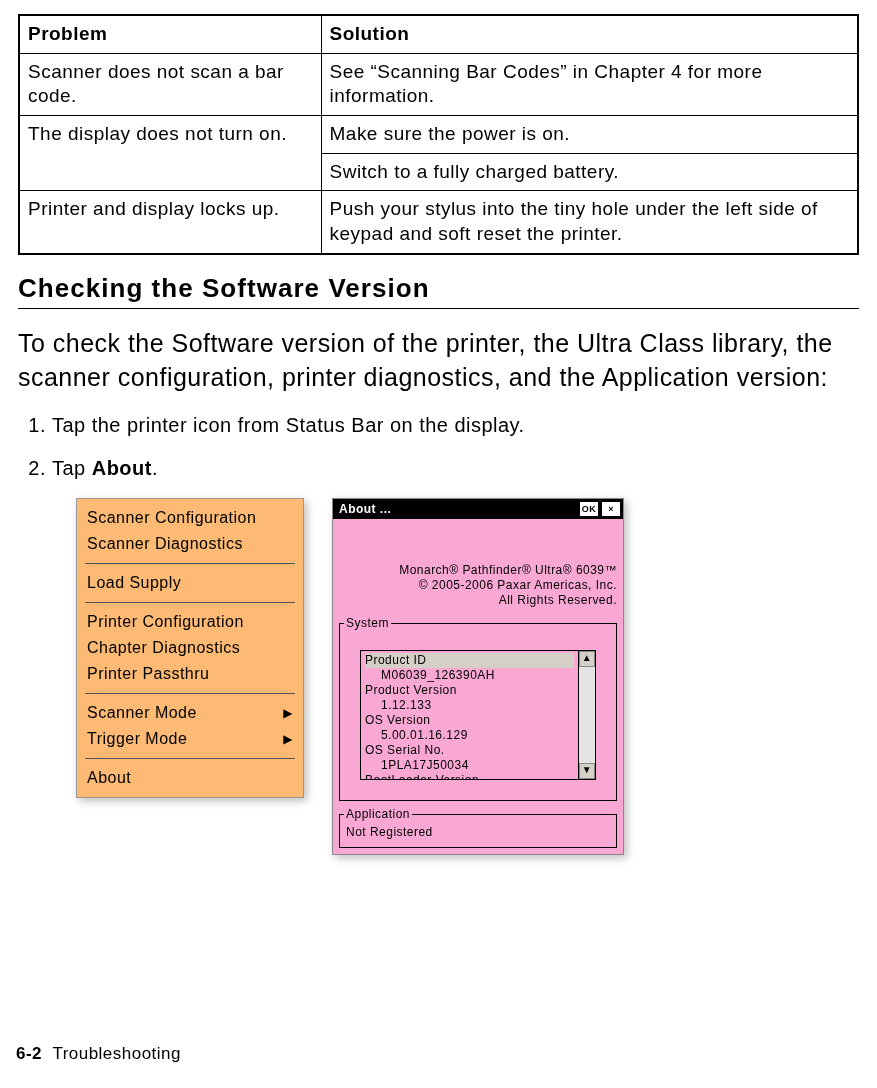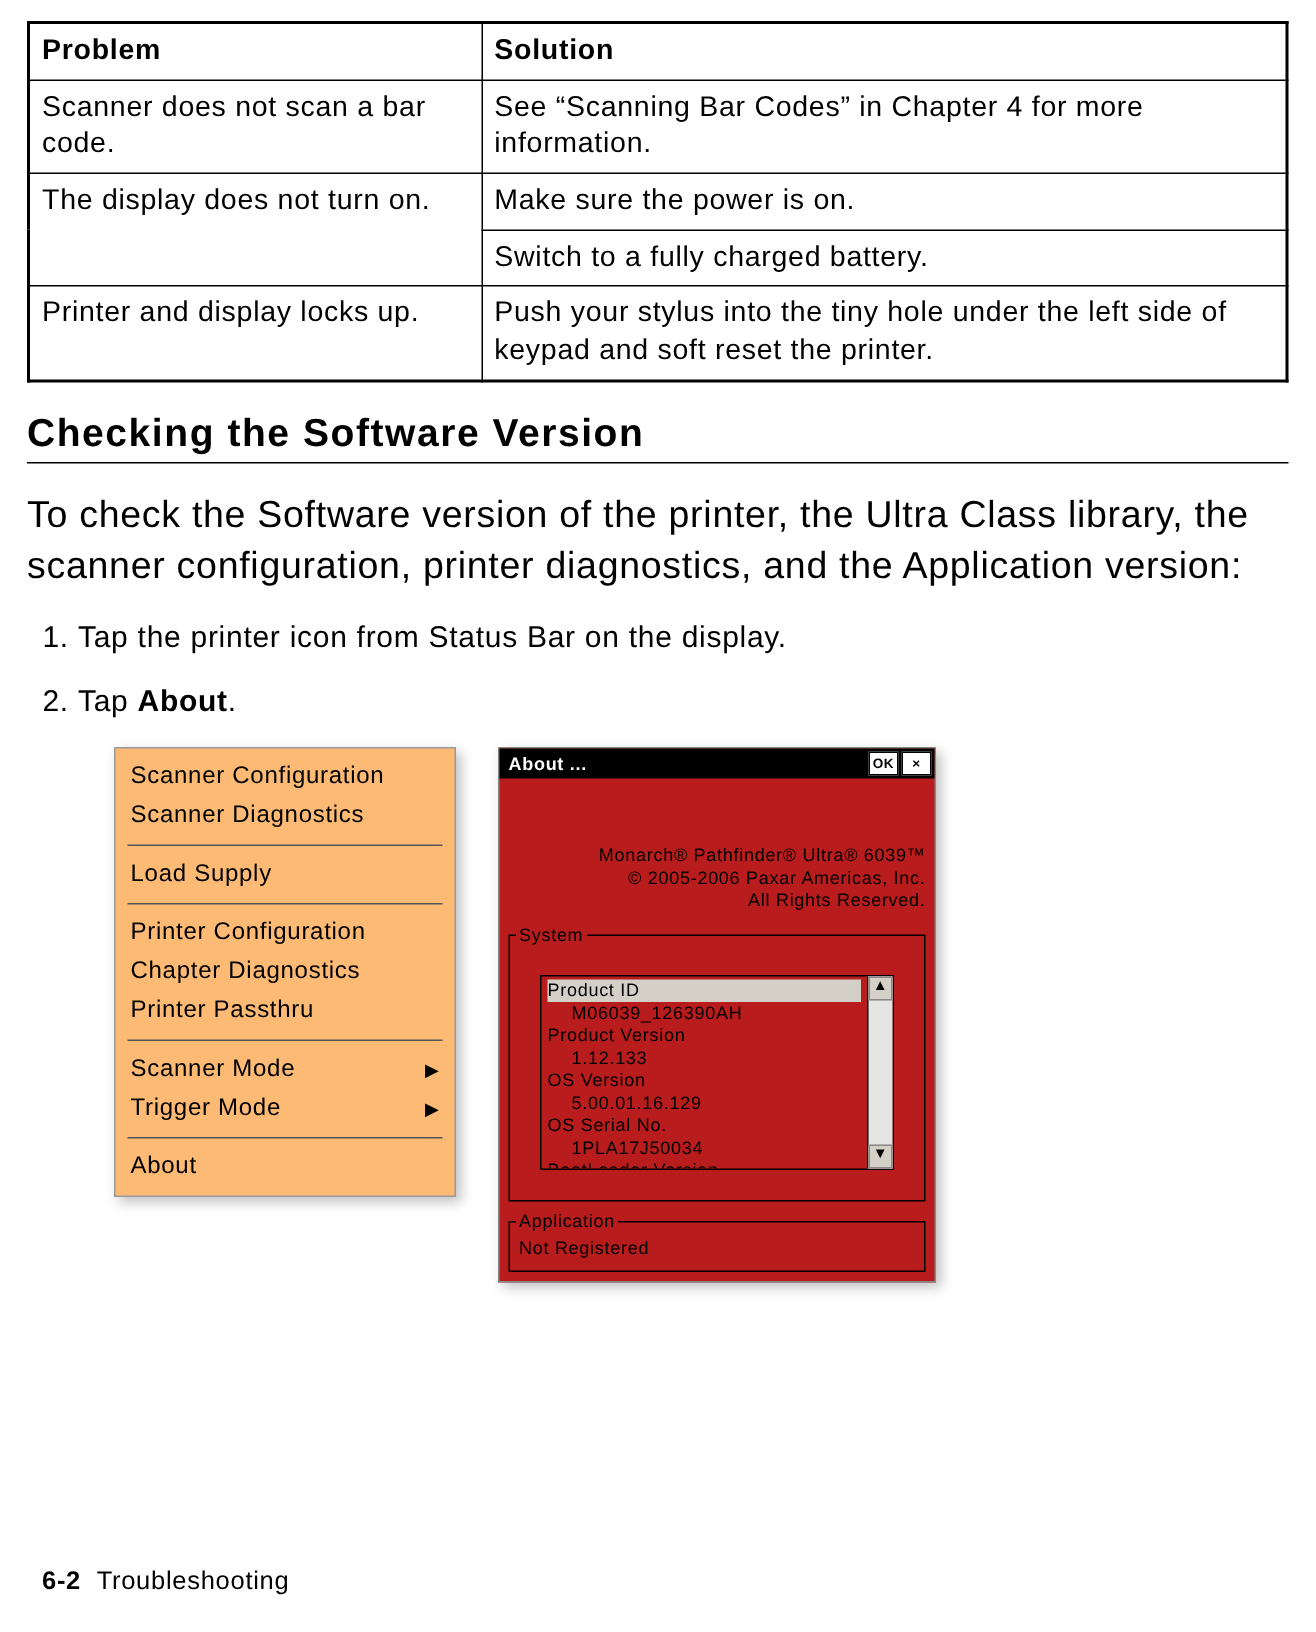--- a/index.html
+++ b/index.html
@@ -55,21 +55,21 @@
     display:flex;justify-content:space-between;align-items:center;
     cursor:default;
   }
   .menu .sep{border-top:1px solid #555;margin:0 8px}
   .arrow{font-size:12px}
 
   
   .about{
     width:290px;
     border:1px solid #888;
-    background:#b91c1c;
+    background:#f9a8d4;
     font-family:Tahoma,Arial,sans-serif;
     font-size:12px;
     box-shadow:3px 3px 8px rgba(0,0,0,0.25);
   }
   .about .titlebar{
     background:#000;color:#fff;
     display:flex;align-items:center;
     padding:2px 2px 2px 6px;
     font-weight:bold;font-size:12px;
   }
@@ -104,21 +104,21 @@
     width:16px;background:#e4e4e4;
     border-left:1px solid #000;
     display:flex;flex-direction:column;justify-content:space-between;
   }
   .sysbox .scrollbar .sbtn{
     height:14px;background:#d4d0c8;border:1px solid #888;
     font-size:10px;line-height:12px;text-align:center;
   }
   .appbox{padding:4px 6px 8px 6px}
   .footer{
-    position:absolute;bottom:24px;left:28px;
+    position:absolute;bottom:24px;left:16px;
     font-size:17px;
   }
   .footer b{font-weight:bold}
 </style>
 </head>
 <body>
 
 <table class="trouble">
   <thead>
     <tr>

